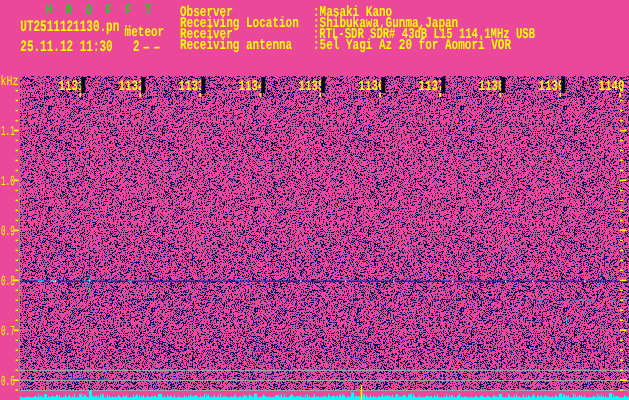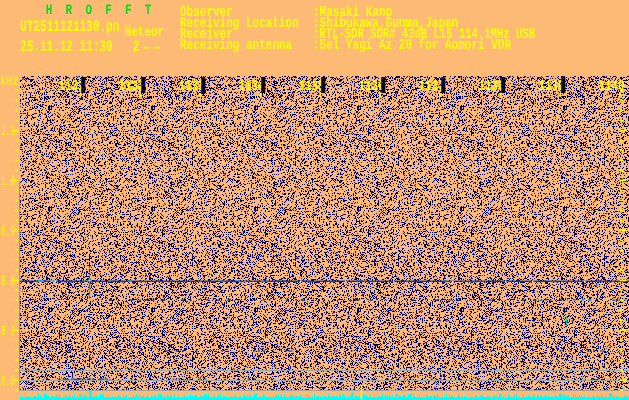--- a/index.html
+++ b/index.html
@@ -1,14 +1,14 @@
 <!DOCTYPE html>
 <html><head><meta charset="utf-8"><title>HROFFT</title>
 <style>html,body{margin:0;padding:0;background:#000}
-#pg{position:relative;width:629px;height:400px;background:#fdba74;overflow:hidden}</style>
+#pg{position:relative;width:629px;height:400px;background:#ec4899;overflow:hidden}</style>
 </head><body>
 <div id="pg">
     <svg width="629" height="400" style="position:absolute;left:0;top:0;filter:contrast(100%)">
       <defs>
         <pattern id="pnA" patternUnits="userSpaceOnUse" x="20" y="76" width="103" height="101">
           <path stroke="#000076" stroke-width="1" d="M17 72h1M83 48h1M34 92h1M75 63h1M65 13h1M39 90h1M29 1h1M94 65h1M11 70h1M32 4h1M28 80h1M39 9h1M4 75h1M41 72h1M86 12h1M100 18h1M46 10h1M34 70h1M1 37h1M19 18h1M92 4h1M6 91h1M31 32h1M87 57h1M88 38h1M72 92h1M77 31h1M87 57h1M53 15h1M47 73h1M92 94h1M59 76h1M51 43h1M100 34h1M98 9h1M90 31h1M90 67h1M59 83h1M26 54h1M16 50h1M101 48h1M16 83h1M93 41h1M10 74h1M73 32h1M14 23h1M82 10h1M22 65h1M62 90h1M95 68h1M78 65h1M59 34h1M16 75h1M92 23h1M86 53h1M101 90h1M68 36h1M7 68h1M99 2h1M27 61h1M101 48h1M0 5h1M83 45h1M45 37h1M43 56h1M23 58h1M85 64h1M0 69h1M71 90h1M25 63h1M35 22h1M45 95h1M11 65h1M78 47h1M16 80h1M90 27h1M52 35h1M12 85h1M27 50h1M5 54h1M51 65h1M35 8h1M50 66h1M81 10h1M51 40h1M91 8h1M31 33h1M70 64h1M96 5h1M18 49h1M96 98h1M67 59h1M54 1h1M12 7h1M92 32h1M97 84h1M54 31h1M9 98h1M42 96h1M57 13h1M31 46h1M69 55h1M23 65h1M25 55h1M18 17h1M23 6h1M84 82h1M92 47h1M11 56h1M37 44h1M41 79h1M44 77h1M101 93h1M42 77h1M13 98h1M6 22h1M30 88h1M47 53h1M44 15h1M55 19h1M61 8h1M16 68h1M17 58h1M39 96h1M31 8h1M57 41h1M39 33h1M70 53h1M33 65h1M13 41h1M93 12h1M58 33h1M36 17h1M16 99h1M50 62h1M5 44h1M8 9h1M45 41h1M80 99h1M102 12h1M47 55h1M74 31h1M76 80h1M80 82h1M51 81h1M43 30h1M58 68h1M54 28h1M56 24h1M55 20h1M33 2h1M2 20h1M83 59h1M22 18h1M91 20h1M38 21h1M98 84h1M87 57h1M86 4h1M59 30h1M53 18h1M14 6h1M77 50h1M41 67h1M79 97h1M26 29h1M0 62h1M17 54h1M11 66h1M85 56h1M34 46h1M88 47h1M42 87h1M43 75h1M32 51h1M60 44h1M96 28h1M68 56h1M75 26h1M99 4h1M56 84h1M95 35h1M78 26h1M11 43h1M62 9h1M4 33h1M12 38h1M61 22h1M67 53h1M102 98h1M48 5h1M46 51h1M33 9h1M26 58h1M55 54h1M64 56h1M47 36h1M53 34h1M8 98h1M6 47h1M36 13h1M17 56h1M89 49h1M64 30h1M92 17h1M102 10h1M60 90h1M14 16h1M50 54h1M42 50h1M83 19h1M49 39h1M37 36h1M92 37h1M5 74h1M31 52h1M79 65h1M52 60h1M20 42h1M26 95h1M60 22h1M31 58h1M35 78h1M29 32h1M3 82h1M12 98h1M61 70h1M25 91h1M39 84h1M70 58h1M47 95h1M74 71h1M95 63h1M13 88h1M52 3h1M46 80h1M18 98h1M94 89h1M15 14h1M66 57h1M55 44h1M77 58h1M25 8h1M25 3h1M41 13h1M6 62h1M99 75h1M38 95h1M29 0h1M78 75h1M71 36h1M80 39h1M99 25h1M63 65h1M17 65h1M1 67h1M84 43h1M91 85h1M88 1h1M46 28h1M44 84h1M45 72h1M41 31h1M60 8h1M49 71h1M9 77h1M97 32h1M75 11h1M8 53h1M39 64h1M55 71h1M84 24h1M18 63h1M83 27h1M95 90h1M30 46h1M62 52h1M99 26h1M14 17h1M102 97h1M10 20h1M58 17h1M49 25h1M85 39h1M69 27h1M60 30h1M61 58h1M36 63h1M100 39h1M28 63h1M92 95h1M37 65h1M90 20h1M23 0h1M47 6h1M52 40h1M37 65h1M38 29h1M22 83h1M94 80h1M2 77h1M81 62h1M8 95h1M66 38h1M22 22h1M4 72h1M16 17h1M49 42h1M52 94h1M26 13h1M4 37h1M14 92h1M45 16h1M71 48h1M45 85h1M12 0h1M28 36h1M27 1h1M57 4h1M44 96h1M36 76h1M25 96h1M97 96h1M60 4h1M54 93h1M51 51h1M50 12h1M27 44h1M29 82h1M79 89h1M39 52h1M85 76h1M85 80h1M57 32h1M61 6h1M36 68h1M82 10h1M26 75h1M32 43h1M1 99h1M22 87h1M28 58h1M45 87h1M12 32h1M29 76h1M15 24h1M76 27h1M55 43h1M39 66h1M19 35h1M87 62h1M16 74h1M82 34h1M67 15h1M69 83h1M46 73h1M46 88h1M9 12h1M45 28h1M96 78h1M55 97h1M92 75h1M13 42h1M24 57h1M86 77h1M92 14h1M81 26h1M39 12h1M72 18h1M66 50h1M36 64h1M55 5h1M70 1h1M95 77h1M57 93h1M99 95h1M91 57h1M53 78h1M59 84h1M39 0h1M57 64h1M15 37h1M8 22h1M63 55h1M13 21h1M75 27h1M17 66h1M69 71h1M88 1h1M47 31h1M61 28h1M58 25h1M92 50h1" transform="translate(0,.5)"></path>
           <path stroke="#000030" stroke-width="1" d="M97 8h1M12 62h1M3 2h1M48 87h1M54 92h1M63 70h1M29 86h1M92 37h1M4 61h1M82 21h1M69 70h1M70 74h1M86 9h1M2 57h1M96 35h1M14 79h1M37 8h1M63 60h1M101 24h1M2 28h1M66 57h1M53 72h1M72 58h1M4 48h1M55 75h1M64 63h1M2 20h1M43 54h1M68 30h1M5 10h1M21 68h1M14 37h1M100 48h1M58 35h1M5 37h1M85 1h1M14 5h1M14 57h1M37 70h1M61 40h1M83 40h1M76 58h1M45 33h1M26 39h1M5 41h1M76 11h1M93 9h1M101 41h1M85 22h1M40 39h1M95 88h1M68 58h1M43 21h1M73 2h1M45 74h1M16 17h1M22 78h1M62 0h1M35 82h1M73 48h1M32 54h1M32 80h1M41 56h1M62 27h1M74 2h1M26 22h1M69 25h1M74 96h1M73 49h1M13 3h1M83 17h1M73 63h1M48 48h1M39 89h1M46 67h1M59 65h1M84 56h1M26 67h1M42 34h1M55 97h1M34 24h1M17 99h1M96 51h1M39 8h1M12 23h1M27 87h1M22 12h1M74 49h1M10 5h1M49 74h1M25 51h1M97 82h1M85 69h1M48 32h1M67 16h1M35 99h1M11 24h1M100 75h1M54 84h1M96 9h1M12 19h1M6 81h1M12 40h1M34 11h1M40 94h1M86 38h1M16 73h1M66 64h1M3 18h1M28 72h1M93 79h1M91 13h1M32 52h1M65 62h1M74 54h1M58 0h1M0 69h1M18 53h1M11 8h1M13 32h1M6 70h1M54 44h1M87 35h1M11 49h1M63 50h1M61 13h1M78 89h1M62 13h1M90 34h1M34 90h1M18 16h1M30 43h1M67 88h1M87 14h1M78 28h1M66 48h1M42 44h1M32 98h1M38 40h1M34 51h1M22 30h1M32 68h1M51 90h1M57 87h1M9 74h1M37 20h1M79 30h1M45 20h1M93 44h1M14 65h1M42 84h1M34 16h1M48 53h1M3 83h1M36 19h1M43 84h1M2 65h1M68 9h1M99 59h1M30 99h1M39 59h1M46 19h1M43 18h1M72 59h1M16 32h1M30 73h1M53 87h1M48 17h1M32 79h1M100 40h1M31 95h1M64 50h1M29 34h1M70 64h1M53 51h1M58 96h1M46 25h1M6 58h1M36 60h1M72 50h1M73 74h1M73 67h1M96 70h1M47 74h1M41 46h1M50 70h1M100 79h1M34 52h1M33 30h1M26 69h1M66 17h1M46 95h1M67 54h1M25 29h1M81 1h1M62 4h1M70 5h1M32 39h1M58 45h1M6 82h1M100 1h1M69 94h1M82 8h1M77 43h1M29 77h1M30 80h1M21 86h1M14 64h1M29 6h1M8 27h1M2 8h1M89 57h1M41 52h1M11 97h1M92 18h1M56 19h1M7 75h1M15 7h1M95 93h1M100 95h1M36 91h1M77 83h1M80 19h1M10 78h1M87 40h1M91 26h1M0 25h1M34 18h1M35 26h1M10 78h1M89 27h1M82 83h1M61 70h1M53 9h1M28 40h1M81 37h1M63 50h1M94 57h1M75 47h1M45 24h1M1 73h1M20 65h1M51 59h1M42 16h1M100 26h1M19 87h1M26 6h1M22 76h1M102 85h1M95 59h1M61 64h1M78 24h1M35 50h1M96 37h1M76 31h1M78 28h1M90 37h1M0 44h1M52 19h1M35 26h1M21 68h1M22 28h1M83 11h1M92 30h1M38 5h1M66 24h1M51 42h1M26 25h1M30 30h1M67 0h1M74 95h1M46 16h1M75 55h1M69 52h1M89 47h1M75 11h1M55 30h1M62 78h1M61 56h1M34 65h1M74 75h1M39 2h1M14 46h1M1 82h1M64 88h1M51 14h1M86 5h1M7 78h1M20 68h1M78 17h1M8 23h1M101 28h1M7 46h1M28 32h1M100 78h1M48 84h1M3 16h1M63 82h1M18 54h1M81 12h1M38 75h1M100 29h1M30 20h1M51 25h1M70 79h1M49 90h1M4 57h1M39 98h1M10 8h1M69 14h1M31 39h1M33 44h1M56 5h1M14 24h1M56 93h1M29 60h1M68 1h1M41 73h1M69 33h1M1 69h1M59 35h1M17 79h1M3 66h1M40 18h1M64 100h1M88 4h1M34 75h1M38 66h1M72 34h1M20 29h1M61 21h1M51 36h1M79 13h1M75 63h1M78 42h1M64 32h1M4 7h1M87 43h1M91 7h1M22 29h1M67 20h1M64 79h1M49 20h1M98 75h1M14 28h1M49 7h1M7 34h1M34 23h1M61 90h1M4 68h1M47 31h1M22 11h1M3 23h1M69 65h1M40 74h1M97 93h1M88 83h1M51 94h1M72 2h1M97 44h1M94 5h1M52 82h1M74 76h1M71 84h1M78 50h1M62 93h1M5 28h1M12 93h1M84 14h1M80 96h1M57 11h1M58 49h1M85 99h1M55 86h1M14 47h1M18 71h1M78 0h1M79 56h1M65 40h1M35 12h1M54 51h1M85 27h1M72 96h1M98 24h1M9 55h1M91 3h1M67 6h1M8 50h1M37 100h1M41 26h1M33 20h1M63 92h1M49 5h1M26 40h1M95 39h1M1 44h1M4 42h1M56 3h1M14 48h1M51 83h1M32 99h1M23 79h1M70 26h1M25 9h1M20 28h1M85 85h1M64 76h1M2 13h1M45 79h1M18 49h1M10 93h1M90 48h1M87 17h1M4 64h1M31 97h1M35 71h1M84 86h1M8 91h1M102 63h1M9 87h1M18 70h1M45 67h1M90 71h1M72 23h1M19 58h1M61 68h1M11 83h1M54 65h1M31 82h1M71 80h1M22 57h1M11 65h1M46 26h1M25 21h1M27 36h1M58 69h1M46 1h1M80 0h1M91 4h1M31 1h1M55 72h1M19 44h1M93 42h1M89 1h1M1 39h1M6 63h1M81 31h1M79 35h1M27 20h1M42 44h1M102 71h1M63 78h1M58 55h1M86 17h1M84 14h1M55 6h1M7 90h1M2 44h1M100 30h1M11 3h1M93 17h1M5 70h1M86 58h1M27 43h1M91 65h1M59 48h1M93 59h1M45 96h1M47 67h1M79 53h1M56 8h1M40 31h1M17 9h1M50 34h1M12 98h1M62 55h1M39 57h1M33 95h1M11 89h1M102 60h1M59 98h1M49 13h1M73 72h1M37 100h1M102 84h1M18 0h1M26 99h1M55 60h1M56 27h1M28 85h1M9 9h1M3 85h1M84 45h1M1 84h1M91 27h1M39 100h1M6 5h1M3 18h1M9 16h1M81 21h1M60 47h1M68 82h1M29 6h1M14 46h1M47 5h1M87 33h1M25 41h1M31 76h1M76 44h1M30 21h1M73 45h1M51 32h1M25 94h1M11 33h1M58 54h1M39 65h1M66 92h1M41 64h1M69 7h1M94 12h1M63 66h1M41 87h1M2 80h1M60 77h1M16 57h1M75 46h1M62 67h1M19 7h1M33 62h1M55 10h1M93 33h1M59 80h1M40 19h1M7 41h1M63 42h1M59 69h1M16 53h1M18 48h1M93 71h1M80 18h1M84 5h1M50 7h1M49 40h1M17 70h1M18 75h1M48 68h1M97 29h1M88 60h1M46 23h1M19 25h1M39 9h1M58 79h1M43 43h1M0 18h1M7 82h1M58 36h1M96 82h1M9 77h1M55 20h1M78 66h1M33 14h1M7 41h1M4 3h1M11 25h1M91 95h1M31 29h1M47 10h1M49 15h1M41 72h1M90 58h1M102 35h1M19 36h1M25 97h1M11 49h1M21 78h1M72 10h1M17 96h1M5 31h1M13 98h1M48 9h1M85 19h1M96 1h1M91 97h1M88 12h1M101 25h1M11 52h1M25 61h1M69 10h1M56 16h1M69 81h1M79 46h1M39 41h1M54 61h1M1 50h1M75 57h1M79 73h1M27 70h1M12 10h1M63 16h1M0 23h1M46 98h1M48 5h1M0 80h1M7 37h1M11 57h1M99 36h1M100 34h1M94 91h1M102 40h1M28 69h1M15 69h1M76 58h1M69 89h1M9 29h1M63 82h1M59 53h1M36 29h1M95 42h1M18 40h1M65 70h1M24 77h1M25 61h1M6 19h1M23 82h1M36 17h1M38 65h1M57 79h1M24 89h1M20 63h1M39 23h1M62 16h1M49 23h1M88 48h1M94 89h1M20 17h1M98 54h1M22 13h1M38 29h1M101 39h1M59 17h1M69 43h1M92 67h1M32 5h1M22 99h1M69 50h1M62 81h1M68 16h1M72 4h1M8 78h1M70 25h1M75 83h1M6 2h1M24 20h1M54 4h1M70 76h1M0 59h1M51 71h1M20 88h1M46 93h1M96 49h1M42 5h1M26 96h1M93 80h1M30 14h1M75 82h1M7 40h1M64 89h1M85 99h1M68 0h1M86 2h1M72 85h1M19 62h1M62 76h1M64 39h1M15 73h1M16 32h1M32 98h1M4 55h1M48 7h1M27 84h1M90 56h1M48 74h1M14 97h1M87 49h1M82 82h1M91 86h1M3 35h1M52 90h1M20 38h1M4 62h1M57 100h1M6 44h1M23 31h1M11 5h1M69 48h1M28 71h1M80 85h1M55 22h1M98 67h1M30 33h1M65 41h1M81 16h1M95 6h1M40 39h1M27 47h1M17 51h1M15 82h1M81 50h1M92 24h1M102 10h1M76 92h1M22 52h1M29 30h1M55 68h1M13 69h1M39 71h1M22 81h1M90 33h1M81 72h1M61 71h1M37 45h1M70 24h1M89 94h1M35 75h1M61 28h1M59 7h1M78 34h1M53 36h1M70 24h1M84 63h1M91 77h1M90 34h1M49 51h1M43 17h1M15 71h1M69 82h1M101 55h1M72 84h1M82 78h1M30 84h1M41 54h1M20 55h1M72 6h1M19 60h1M92 0h1M51 43h1M4 76h1M84 88h1M0 55h1M28 56h1M94 85h1M37 40h1M92 56h1M39 58h1M100 75h1M24 16h1M35 94h1M22 26h1M69 38h1M23 67h1M19 71h1M92 29h1M37 7h1M79 86h1M71 81h1M64 95h1M7 36h1M47 45h1M64 57h1M90 4h1M31 98h1M100 62h1M96 8h1M48 60h1M50 48h1M79 17h1M2 86h1M90 95h1M92 22h1M93 43h1M12 4h1M50 37h1M37 39h1M46 29h1M94 48h1M6 67h1M45 69h1M84 78h1M42 70h1M73 93h1M94 29h1M7 47h1M4 67h1M39 23h1M13 61h1M91 85h1M8 93h1M70 23h1M21 80h1M62 70h1M44 52h1M29 41h1M23 85h1M78 79h1M8 27h1M0 25h1M45 3h1M70 97h1M9 55h1M85 99h1M46 66h1M68 3h1M23 84h1M63 87h1M34 18h1M97 59h1M98 34h1M86 11h1M28 87h1M37 58h1M27 16h1M98 97h1M1 92h1M87 13h1M77 14h1M58 27h1M37 53h1M77 84h1M26 1h1M58 8h1M92 84h1M16 95h1M46 31h1M74 98h1M22 98h1M69 86h1M61 53h1M84 97h1M94 74h1M54 14h1M42 73h1M83 39h1M14 92h1M89 44h1M43 5h1M79 94h1M24 99h1M26 20h1M96 67h1M30 59h1M73 79h1M36 4h1M3 55h1M47 42h1M5 2h1M27 47h1M28 38h1M98 22h1M27 93h1M84 63h1M61 8h1M18 90h1M35 38h1M52 4h1M68 67h1M92 54h1M12 50h1M62 19h1M62 32h1M96 68h1M66 3h1M89 12h1M84 28h1M87 46h1M91 52h1M69 100h1M41 32h1M77 20h1M98 21h1M96 90h1M53 83h1M61 36h1M48 21h1M12 94h1M63 33h1M91 92h1M34 17h1M97 13h1M25 38h1M81 8h1M99 66h1M65 11h1M2 3h1M78 25h1M20 40h1M91 40h1M49 48h1" transform="translate(0,.5)"></path>
           <path stroke="#000046" stroke-width="1" d="M63 97h1M28 97h1M64 54h1M85 24h1M102 51h1M22 46h1M47 11h1M66 50h1M93 3h1M73 45h1M34 84h1M93 0h1M54 7h1M64 52h1M45 53h1M78 42h1M39 49h1M32 93h1M26 77h1M86 54h1M83 3h1M13 85h1M87 68h1M32 47h1M98 13h1M52 9h1M100 75h1M57 50h1M69 88h1M11 96h1M38 31h1M2 31h1M45 63h1M19 12h1M65 77h1M26 18h1M38 55h1M70 32h1M28 30h1M91 52h1M9 97h1M47 20h1M101 26h1M91 81h1M65 21h1M48 55h1M76 68h1M15 84h1M0 24h1M21 69h1M95 1h1M97 67h1M44 39h1M79 85h1M49 74h1M95 8h1M77 1h1M33 90h1M87 69h1M59 33h1M54 8h1M88 11h1M6 21h1M71 34h1M94 29h1M51 22h1M33 78h1M3 79h1M33 58h1M91 56h1M50 41h1M78 56h1M29 63h1M30 36h1M91 33h1M0 61h1M3 1h1M1 4h1M45 70h1M65 60h1M68 4h1M41 10h1M42 43h1M50 74h1M74 89h1M25 47h1M41 12h1M38 83h1M53 38h1M15 19h1M73 8h1M35 61h1M17 6h1M46 82h1M43 68h1M2 75h1M30 54h1M70 36h1M69 66h1M80 74h1M38 16h1M75 17h1M4 47h1M11 0h1M61 98h1M58 14h1M22 33h1M36 94h1M35 55h1M99 12h1M66 32h1M93 84h1M80 56h1M12 29h1M34 35h1M39 34h1M74 88h1M19 7h1M97 27h1M63 61h1M39 54h1M73 5h1M67 6h1M35 1h1M41 14h1M60 72h1M80 38h1M6 76h1M55 35h1M67 33h1M69 46h1M102 92h1M98 42h1M18 34h1M82 16h1M71 12h1M6 12h1M75 17h1M5 90h1M78 55h1M18 7h1M82 80h1M74 2h1M12 31h1M55 56h1M15 73h1M2 59h1M20 22h1M82 6h1M32 44h1M9 74h1M25 69h1M3 95h1M44 62h1M26 90h1M84 61h1M24 65h1M99 8h1M82 38h1M61 2h1M75 95h1M100 99h1M57 42h1M33 77h1M35 92h1M94 65h1M16 75h1M92 34h1M100 7h1M78 92h1M97 10h1M25 26h1M31 62h1M46 2h1M24 89h1M50 77h1M48 1h1M38 37h1M9 25h1M91 50h1M87 39h1M102 65h1M33 55h1M65 65h1M4 68h1M71 27h1M23 26h1M72 23h1M28 22h1M41 44h1M48 86h1M35 68h1M52 58h1M65 2h1M38 21h1M19 21h1M45 82h1M35 60h1M54 19h1M23 61h1M45 100h1M85 47h1M17 28h1M56 74h1M2 20h1M2 27h1M6 46h1M44 17h1M73 11h1M53 1h1M27 35h1M86 22h1M45 12h1M4 66h1M84 69h1M22 72h1M78 7h1M94 79h1M59 58h1M39 21h1M43 15h1M91 83h1M57 68h1M13 12h1M17 56h1M60 57h1M75 57h1M70 29h1M40 56h1M95 13h1M52 59h1M12 21h1M54 6h1M47 71h1M62 91h1M94 91h1M74 49h1M62 23h1M58 13h1M68 40h1M59 41h1M21 30h1M44 46h1M36 28h1M22 1h1M78 40h1M22 96h1M48 55h1M81 89h1M18 15h1M66 16h1M89 87h1M17 2h1M63 75h1M35 94h1M8 49h1M91 73h1M18 55h1M44 96h1M85 50h1M100 35h1M69 77h1M66 48h1M93 40h1M54 71h1M61 56h1M90 56h1M65 84h1M85 88h1M17 13h1M41 69h1M91 1h1M8 100h1M27 11h1M88 72h1M36 60h1M90 66h1M98 48h1M25 66h1M31 31h1M14 22h1M81 79h1M3 80h1M98 29h1M48 7h1M58 10h1M74 39h1M11 68h1M21 80h1M67 31h1M89 27h1M39 68h1M81 37h1M101 83h1M29 15h1M91 71h1M76 21h1M33 69h1M51 67h1M93 75h1M52 69h1M66 94h1M27 72h1M8 16h1M60 63h1M72 29h1M9 3h1M29 58h1M35 75h1M62 95h1M41 80h1M23 28h1M10 21h1M57 86h1M4 34h1M65 25h1M5 22h1M32 86h1M77 91h1M51 65h1M3 10h1M93 95h1M65 99h1M52 95h1M44 90h1M50 70h1M30 45h1M91 90h1M12 59h1M45 76h1M83 49h1M29 92h1M44 54h1M93 95h1M80 14h1M17 82h1M50 56h1M71 95h1M92 58h1M13 90h1M81 7h1M93 100h1M52 18h1M80 94h1M81 34h1M28 20h1M62 21h1M1 73h1M82 28h1M46 90h1M52 85h1M6 67h1M30 48h1M99 76h1M0 50h1M35 98h1M63 12h1M91 84h1M82 65h1M17 55h1M73 37h1M80 89h1M45 66h1M91 30h1M5 4h1M6 29h1M75 73h1M26 74h1M53 86h1M57 88h1M72 64h1M93 48h1M50 83h1M57 69h1M98 24h1M21 94h1M77 28h1M19 92h1M35 33h1M5 34h1M63 100h1M77 92h1M24 94h1M48 6h1M88 61h1M12 88h1M27 100h1M84 72h1M47 28h1M71 50h1M59 73h1M79 26h1M97 58h1M20 2h1M62 47h1M76 85h1M32 64h1M67 85h1M24 51h1M74 45h1M101 97h1M89 22h1M76 59h1M96 52h1M63 4h1M39 88h1M31 29h1M58 91h1M100 57h1M42 71h1M55 73h1M74 41h1M24 52h1M94 63h1M15 57h1M28 38h1M20 74h1M46 64h1M65 29h1M46 68h1M90 67h1M52 71h1M34 29h1M81 40h1M91 13h1M92 79h1M85 50h1M63 1h1M49 27h1M89 87h1M97 64h1M39 38h1M2 90h1M55 91h1M26 85h1M86 36h1M86 54h1M101 28h1M36 65h1M16 49h1M72 2h1M49 11h1M16 60h1M55 80h1M25 10h1M26 77h1M62 72h1M64 56h1M10 62h1M95 54h1M86 7h1M11 16h1M87 20h1M45 14h1M85 20h1M65 3h1M102 79h1M73 63h1M25 72h1M12 10h1M48 38h1M38 17h1M68 15h1M25 91h1M5 27h1M94 52h1M49 24h1M49 62h1M17 95h1M14 49h1M97 65h1M6 62h1M28 21h1M21 53h1M52 4h1M37 52h1M83 68h1M76 7h1M95 52h1M100 58h1M71 9h1M89 46h1M89 16h1M5 9h1M47 39h1M60 56h1M79 89h1M67 63h1M82 89h1M19 29h1M53 80h1M83 61h1M58 5h1M41 18h1M73 40h1M37 31h1M15 86h1M42 14h1M58 37h1M47 18h1M21 36h1M85 86h1M60 46h1M8 28h1M63 62h1M82 47h1M50 9h1M82 57h1M50 79h1M49 13h1M0 41h1M20 53h1M2 55h1M30 64h1M58 100h1M81 54h1M3 98h1M99 31h1M16 66h1M97 70h1M51 56h1M86 64h1M37 83h1M31 1h1M41 6h1M29 65h1M14 85h1M0 47h1M3 92h1M82 63h1M47 18h1M59 48h1M11 93h1M55 9h1M32 77h1M84 46h1M80 34h1M5 84h1M26 47h1M40 28h1M53 27h1M17 50h1M97 66h1M97 87h1M96 25h1M94 66h1M51 6h1M18 72h1M6 65h1M59 16h1M47 11h1M102 53h1M33 9h1M67 46h1M102 42h1M23 56h1M23 49h1M70 73h1M65 33h1M11 53h1M64 36h1M6 18h1M88 63h1M11 80h1M5 16h1M18 63h1M47 19h1M26 34h1M40 51h1M78 86h1M29 82h1M92 25h1M70 10h1M44 54h1M75 25h1M50 78h1M53 54h1M25 7h1M67 95h1M86 97h1M101 47h1M4 50h1M47 94h1M29 58h1M17 31h1M18 91h1M57 96h1M1 53h1M49 26h1M48 14h1M59 98h1M22 70h1M95 67h1M77 48h1M45 84h1M5 86h1M61 59h1M44 79h1M17 30h1M32 38h1M56 2h1M75 86h1M46 56h1M25 32h1M14 8h1M89 83h1M47 100h1M68 38h1M70 42h1M86 75h1M74 66h1M87 92h1M50 14h1M95 40h1M76 75h1M44 65h1M52 77h1M24 18h1M0 46h1M6 93h1M17 30h1M25 52h1M95 18h1M67 99h1M10 72h1M49 56h1M96 69h1M9 58h1M57 10h1M0 73h1M74 36h1M96 64h1M100 68h1M91 16h1M28 31h1M74 9h1M10 33h1M41 59h1M0 44h1M26 92h1M73 75h1M31 12h1M57 64h1M12 100h1M38 2h1M15 34h1M4 11h1M5 33h1M50 49h1M16 9h1M88 91h1M51 81h1M95 24h1M36 10h1M38 74h1M78 67h1M89 80h1M19 39h1M60 2h1M22 45h1M79 31h1M5 54h1M95 93h1M31 89h1M46 86h1M84 87h1M66 1h1M73 22h1M77 12h1M34 90h1M78 48h1M43 1h1M64 33h1M69 46h1M2 73h1M86 62h1M16 52h1M31 3h1M6 26h1M51 63h1M85 85h1M24 64h1M5 48h1M70 74h1M54 64h1M66 76h1M45 76h1M30 62h1M42 84h1M64 38h1M34 77h1M59 24h1M11 98h1M95 100h1M96 68h1M4 95h1M69 30h1M65 79h1M43 49h1M89 67h1M22 28h1M78 21h1M72 79h1M90 67h1M39 55h1M55 20h1M66 94h1M79 73h1M7 13h1M90 77h1M96 59h1M21 21h1M27 97h1M75 0h1M2 68h1M18 46h1M37 81h1M78 52h1M47 79h1M0 30h1M29 5h1M86 1h1M27 87h1M67 75h1M49 66h1M21 19h1M28 89h1M54 33h1M39 56h1M58 71h1M73 15h1M14 30h1M23 63h1M65 11h1M19 20h1M87 85h1M57 17h1M10 86h1M29 29h1M44 49h1M93 22h1M24 3h1M7 100h1M95 30h1M3 22h1M62 56h1M86 24h1M48 88h1M31 54h1M39 9h1M11 74h1M85 72h1M56 36h1M80 38h1M12 93h1M17 23h1M89 75h1M47 78h1M83 8h1M51 78h1M42 19h1M68 88h1M79 67h1M44 74h1M70 4h1M28 0h1M62 47h1M9 47h1M100 14h1M42 64h1M102 37h1M53 82h1M95 56h1M32 95h1M15 92h1M11 63h1M63 31h1M87 42h1M36 72h1M92 76h1M73 25h1M90 12h1M69 80h1M45 44h1M77 17h1M102 0h1M91 81h1M13 68h1M62 94h1M13 94h1M12 41h1M59 76h1M48 59h1M49 12h1M10 93h1M64 76h1M97 3h1M67 22h1M54 40h1M54 82h1M32 27h1M4 84h1M52 32h1M92 86h1M22 53h1M82 66h1M72 31h1M93 48h1M101 12h1M48 27h1M96 58h1M87 37h1M48 67h1M100 92h1M29 33h1M43 30h1M0 59h1M81 61h1M7 64h1M82 20h1M34 20h1M61 1h1" transform="translate(0,.5)"></path>
           <path stroke="#00005c" stroke-width="1" d="M49 55h1M98 0h1M12 23h1M64 50h1M89 99h1M78 75h1M66 99h1M46 72h1M68 69h1M3 29h1M84 34h1M37 58h1M18 4h1M20 57h1M73 41h1M54 7h1M39 38h1M99 90h1M12 26h1M97 42h1M62 17h1M43 14h1M70 28h1M30 20h1M37 92h1M27 100h1M83 73h1M69 78h1M35 50h1M56 87h1M47 21h1M94 59h1M6 63h1M17 99h1M84 87h1M31 48h1M86 97h1M55 64h1M15 56h1M43 100h1M0 35h1M52 95h1M74 93h1M95 31h1M83 37h1M52 92h1M65 12h1M88 35h1M89 66h1M59 65h1M74 56h1M93 18h1M91 26h1M35 15h1M81 16h1M87 24h1M49 42h1M33 82h1M31 7h1M54 77h1M34 95h1M57 3h1M49 7h1M31 64h1M67 71h1M3 37h1M34 41h1M89 73h1M39 59h1M12 69h1M8 80h1M101 27h1M28 25h1M24 61h1M38 89h1M69 82h1M20 32h1M54 94h1M47 81h1M62 27h1M62 51h1M19 29h1M11 54h1M83 13h1M100 27h1M57 37h1M100 97h1M52 71h1M63 47h1M97 23h1M16 17h1M28 11h1M89 6h1M25 64h1M28 35h1M43 34h1M47 92h1M30 12h1M102 82h1M73 79h1M47 8h1M74 3h1M87 81h1M99 55h1M52 51h1M4 82h1M97 45h1M30 81h1M43 96h1M26 49h1M22 50h1M86 59h1M47 63h1M81 90h1M29 68h1M54 20h1M92 24h1M88 78h1M71 12h1M53 21h1M98 68h1M64 53h1M89 50h1M79 10h1M58 50h1M19 100h1M76 16h1M28 38h1M37 79h1M14 55h1M17 91h1M92 0h1M25 97h1M21 85h1M16 23h1M12 9h1M24 22h1M19 76h1M74 18h1M36 70h1M40 53h1M71 5h1M89 84h1M9 24h1M24 87h1M74 54h1M13 84h1M55 90h1M43 9h1M63 77h1M76 87h1M98 57h1M21 34h1M67 38h1M56 26h1M6 26h1M42 15h1M82 89h1M95 73h1M79 19h1M38 95h1M46 0h1M47 55h1M77 14h1M37 70h1M96 11h1M77 95h1M7 54h1M100 2h1M34 37h1M25 29h1M54 31h1M16 70h1M83 45h1M38 41h1M29 37h1M9 39h1M65 69h1M43 21h1M65 40h1M83 92h1M73 36h1M66 95h1M31 4h1M31 10h1M72 61h1M66 21h1M70 92h1M56 30h1M29 70h1M64 39h1M75 4h1M99 3h1M54 78h1M27 58h1M19 13h1M63 86h1M81 43h1M40 71h1M89 49h1M26 46h1M102 0h1M83 61h1M78 56h1M58 16h1M66 46h1M31 81h1M3 60h1M90 50h1M8 26h1M25 14h1M80 5h1M87 71h1M61 96h1M57 60h1M98 34h1M41 77h1M89 88h1M57 11h1M67 43h1M5 15h1M2 55h1M61 87h1M26 16h1M37 89h1M37 49h1M34 61h1M19 71h1M86 3h1M3 61h1M10 31h1M29 31h1M101 14h1M40 57h1M14 31h1M81 17h1M97 61h1M24 38h1M5 90h1M11 42h1M21 55h1M91 56h1M33 3h1M84 13h1M68 61h1M28 44h1M56 43h1M9 33h1M60 94h1M48 8h1M101 40h1M62 44h1M34 54h1M10 75h1M87 33h1M30 9h1M40 17h1M3 80h1M2 88h1M99 71h1M36 66h1M72 60h1M58 50h1M82 10h1M49 78h1M101 72h1M84 6h1M70 39h1M61 45h1M41 44h1M102 22h1M9 54h1M54 51h1M54 37h1M86 51h1M32 20h1M89 87h1M48 67h1M87 2h1M49 31h1M91 18h1M34 46h1M35 64h1M20 83h1M32 27h1M19 100h1M0 88h1M43 46h1M21 48h1M97 20h1M62 22h1M24 78h1M16 70h1M101 55h1M59 20h1M26 16h1M38 63h1M48 26h1M6 39h1M64 6h1M83 25h1M102 98h1M97 4h1M11 67h1M83 28h1M6 2h1M34 8h1M76 31h1M51 17h1M50 39h1M0 10h1M50 94h1M49 28h1M101 99h1M21 23h1M45 23h1M8 85h1M79 76h1M90 65h1M90 81h1M48 11h1M8 75h1M52 45h1M61 37h1M74 87h1M26 15h1M59 89h1M53 23h1M92 88h1M15 27h1M8 65h1M92 59h1M85 86h1M59 77h1M19 15h1M36 94h1M88 53h1M84 95h1M7 45h1M36 71h1M2 69h1M27 45h1M53 57h1M14 75h1M66 98h1M22 83h1M49 50h1M82 64h1M16 85h1M49 56h1M75 99h1M19 76h1M92 8h1M55 43h1M97 3h1M20 98h1M31 75h1M56 51h1M0 37h1M25 66h1M58 84h1M78 83h1M66 97h1M0 94h1M29 3h1M23 85h1M1 44h1M19 88h1M34 7h1M90 54h1M32 77h1M26 77h1M87 32h1M102 16h1M8 87h1M34 28h1M33 62h1M18 26h1M51 42h1M41 87h1M75 13h1M82 98h1M49 69h1M76 35h1M82 14h1M18 0h1M12 10h1M15 86h1M17 58h1M21 93h1M78 17h1M27 62h1M53 30h1M15 94h1M95 11h1M44 9h1M9 21h1M70 58h1M21 50h1M58 50h1M100 45h1M64 45h1M19 34h1M92 92h1M15 21h1M41 13h1M18 93h1M48 98h1M52 14h1M43 49h1M68 96h1M44 84h1M30 44h1M89 4h1M6 13h1M27 54h1M37 1h1M69 85h1M0 83h1M13 38h1M28 72h1M67 57h1M1 63h1M77 58h1M100 47h1M7 38h1M75 90h1M26 0h1M75 97h1M56 31h1M58 65h1M78 65h1M96 47h1M13 48h1M22 53h1M87 53h1M57 54h1M87 12h1M66 75h1M39 53h1M59 42h1M78 82h1M41 20h1M61 20h1M97 11h1M8 3h1M68 61h1M59 32h1M80 47h1M8 71h1M78 40h1M90 25h1M99 59h1M48 66h1M39 100h1M58 3h1M7 9h1M90 54h1M88 60h1M59 82h1M96 51h1M72 29h1M22 64h1M11 33h1M61 6h1M67 82h1M79 69h1M79 14h1M68 56h1M19 38h1M83 98h1M91 41h1M10 65h1M72 73h1M33 78h1M23 89h1M20 38h1M98 79h1M9 67h1M41 66h1M60 32h1M19 64h1M69 73h1M60 61h1M5 62h1M16 99h1M20 94h1M86 96h1M67 18h1M13 53h1M75 34h1M101 78h1M87 63h1M45 31h1M23 47h1M27 0h1M81 56h1M43 47h1M13 78h1M31 30h1M21 70h1M81 100h1M25 37h1M2 99h1M56 90h1M13 86h1M51 7h1M25 58h1M13 84h1M24 83h1M64 14h1M22 37h1M74 17h1M14 41h1M96 81h1M45 83h1M43 6h1M11 21h1M78 78h1M66 1h1M63 99h1M60 45h1M69 78h1M95 74h1M18 28h1M44 45h1M82 54h1M64 20h1M101 65h1M82 15h1M49 45h1M34 7h1M54 45h1M75 21h1M63 63h1M53 42h1M28 96h1M80 10h1M58 33h1M100 91h1M24 93h1M79 4h1M8 48h1M79 85h1M64 23h1M85 13h1M38 1h1M58 31h1M16 70h1M11 4h1M28 78h1M32 14h1M56 44h1M76 37h1M90 7h1M48 6h1M74 47h1M20 25h1M76 94h1M11 66h1M67 86h1M20 30h1M44 50h1M19 74h1M94 50h1M29 98h1M100 96h1M62 59h1M64 83h1M26 80h1M0 89h1M6 78h1M101 52h1M90 83h1M90 55h1M31 10h1M27 21h1M11 10h1M0 71h1M41 64h1M8 39h1M21 66h1M98 12h1M45 18h1M97 9h1M98 97h1M79 97h1M69 45h1M94 8h1M66 39h1M6 59h1M57 5h1M41 21h1M56 0h1M60 7h1M93 49h1M80 46h1M0 27h1M16 69h1M61 22h1M8 57h1M11 67h1M100 80h1M0 57h1M80 3h1M92 67h1M17 43h1M20 76h1M34 63h1M25 5h1M74 97h1M75 27h1M96 20h1M71 7h1M96 59h1M78 87h1M96 89h1M56 50h1M89 74h1M62 90h1M0 24h1" transform="translate(0,.5)"></path>
           <path stroke="#000096" stroke-width="1" d="M75 13h1M69 1h1M58 37h1M53 71h1M16 27h1M1 71h1M78 51h1M70 44h1M34 46h1M72 68h1M13 55h1M48 69h1M8 8h1M101 74h1M79 86h1M3 82h1M40 64h1M78 93h1M81 99h1M64 90h1M93 21h1M76 2h1M75 14h1M25 91h1M46 69h1M38 65h1M36 84h1M85 2h1M52 33h1M81 69h1M65 19h1M10 17h1M16 77h1M50 38h1M54 35h1M100 72h1M89 31h1M80 98h1M84 92h1M67 13h1M99 68h1M30 5h1M10 80h1M69 9h1M49 84h1M68 43h1M78 22h1M6 70h1M42 43h1M69 0h1M90 21h1M40 43h1M58 42h1M22 4h1M41 50h1M39 75h1M16 37h1M66 32h1M62 43h1M46 64h1M15 23h1M4 34h1M77 40h1M2 23h1M55 55h1M22 79h1M50 68h1M42 53h1M76 84h1M26 100h1M67 59h1M45 13h1M3 35h1M39 69h1M33 7h1M86 4h1M53 45h1M90 82h1M100 33h1M61 32h1M77 37h1M6 3h1M8 2h1M50 5h1M60 22h1M84 51h1M56 33h1M97 58h1M72 10h1M43 40h1M78 67h1M43 61h1M99 17h1M68 40h1M50 69h1M15 85h1M13 59h1M64 95h1M27 42h1M28 32h1M43 2h1M33 82h1M60 85h1M100 82h1M39 64h1M33 49h1M69 87h1M30 66h1M2 28h1M6 94h1M79 32h1M50 37h1M27 6h1M16 9h1M100 71h1M54 3h1M89 38h1M5 91h1M40 85h1M75 67h1M17 77h1M45 0h1M75 14h1M72 31h1M31 60h1M60 63h1M41 57h1M29 65h1M32 90h1M54 19h1M44 99h1M99 62h1M79 50h1M42 64h1M52 98h1M13 0h1M55 89h1M100 97h1M47 1h1M35 73h1M32 81h1M67 19h1M13 48h1M26 78h1M79 14h1M99 55h1M51 15h1M34 79h1M18 58h1M96 60h1M25 22h1M14 57h1M76 46h1M27 59h1M73 31h1M92 73h1M84 50h1M81 25h1M89 94h1M29 44h1M95 39h1M11 24h1M2 96h1M31 53h1M43 84h1M95 69h1M45 7h1M37 65h1M85 8h1M82 61h1M7 66h1M4 1h1M26 54h1M0 40h1M20 75h1M87 73h1M37 61h1M100 46h1M82 4h1M26 62h1M31 78h1M16 69h1M67 86h1M38 11h1M8 60h1M90 15h1M52 49h1M33 99h1M11 96h1M72 45h1M13 6h1M73 85h1M24 83h1M16 85h1M24 24h1M45 3h1M83 49h1M102 90h1M55 65h1M97 53h1M94 54h1M54 89h1M54 63h1M89 77h1M35 84h1M90 60h1M59 91h1M65 83h1M24 17h1M52 75h1M21 6h1M28 70h1M86 40h1M24 21h1M54 27h1M40 73h1M30 67h1M82 4h1M6 63h1M88 97h1M92 78h1M63 2h1M79 69h1M82 71h1M84 74h1M91 93h1M72 96h1M11 39h1M48 55h1M42 77h1M14 59h1M11 82h1" transform="translate(0,.5)"></path>

